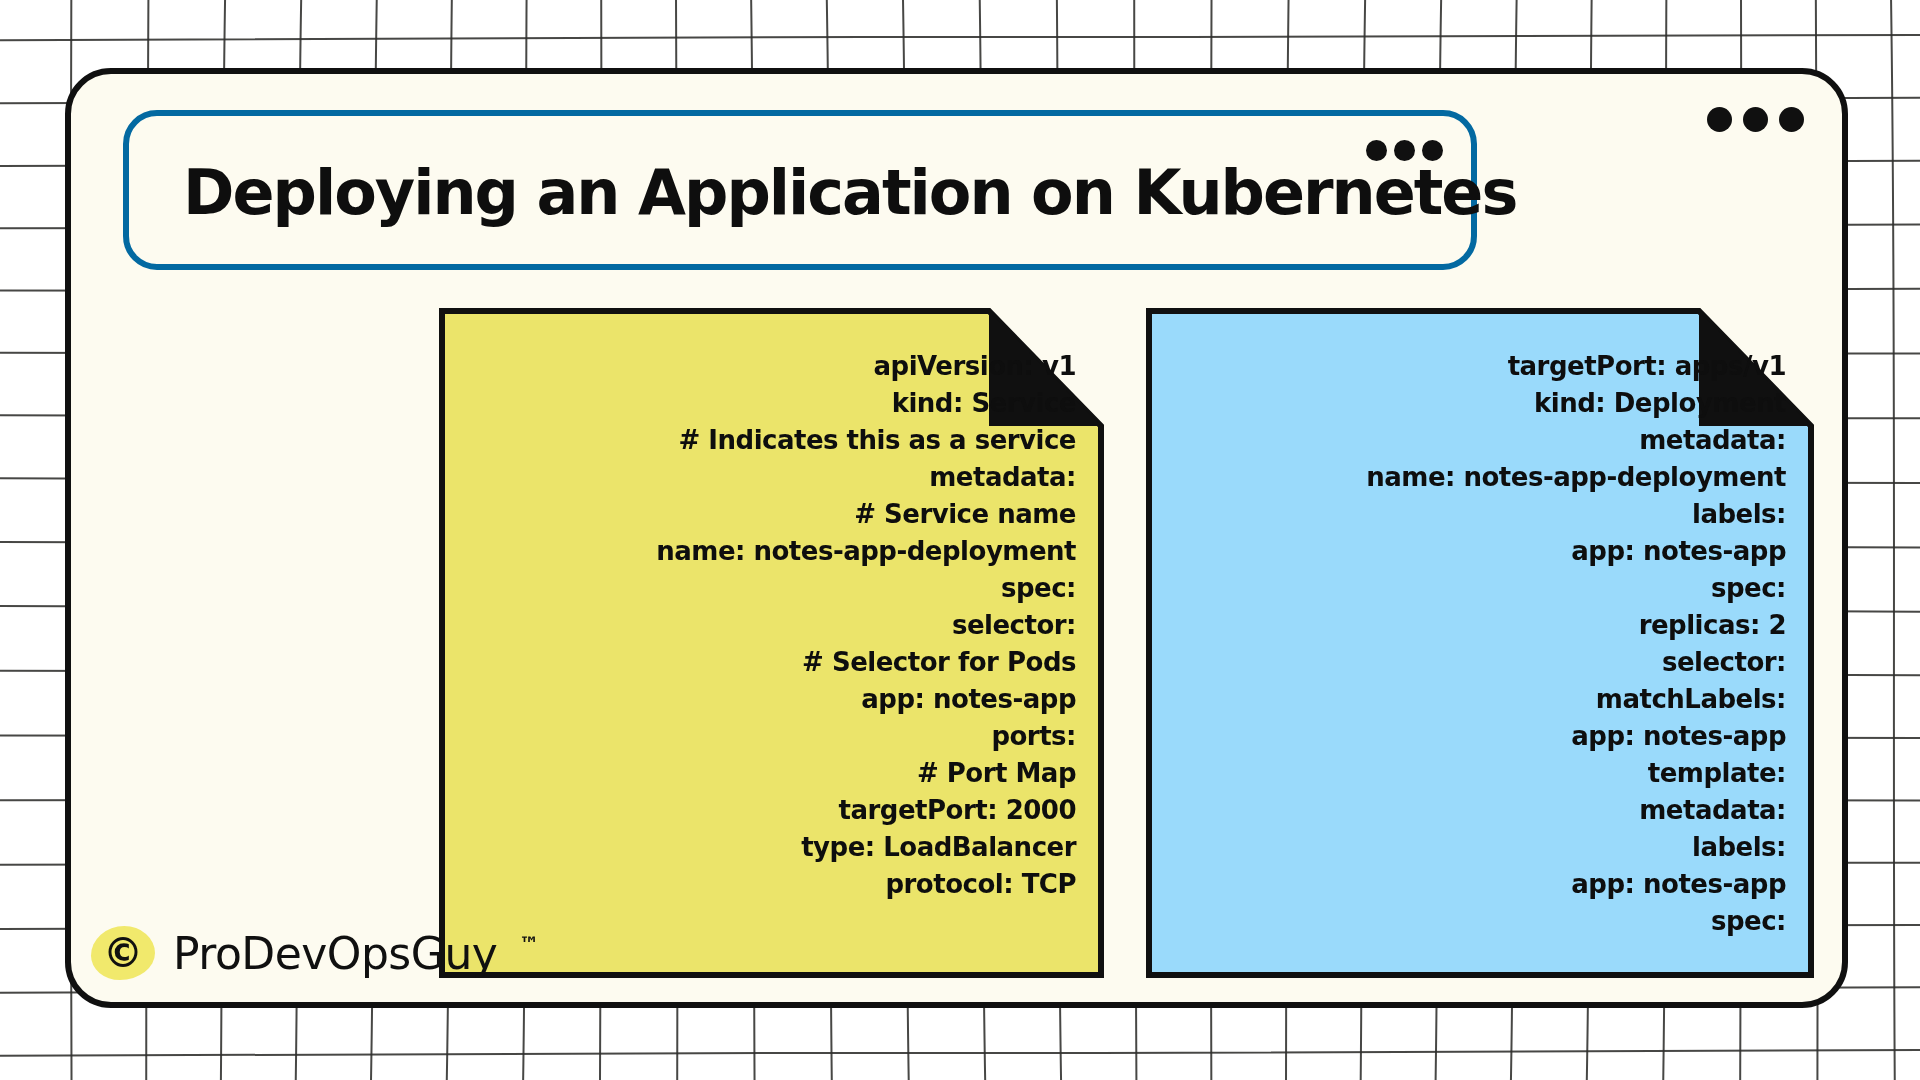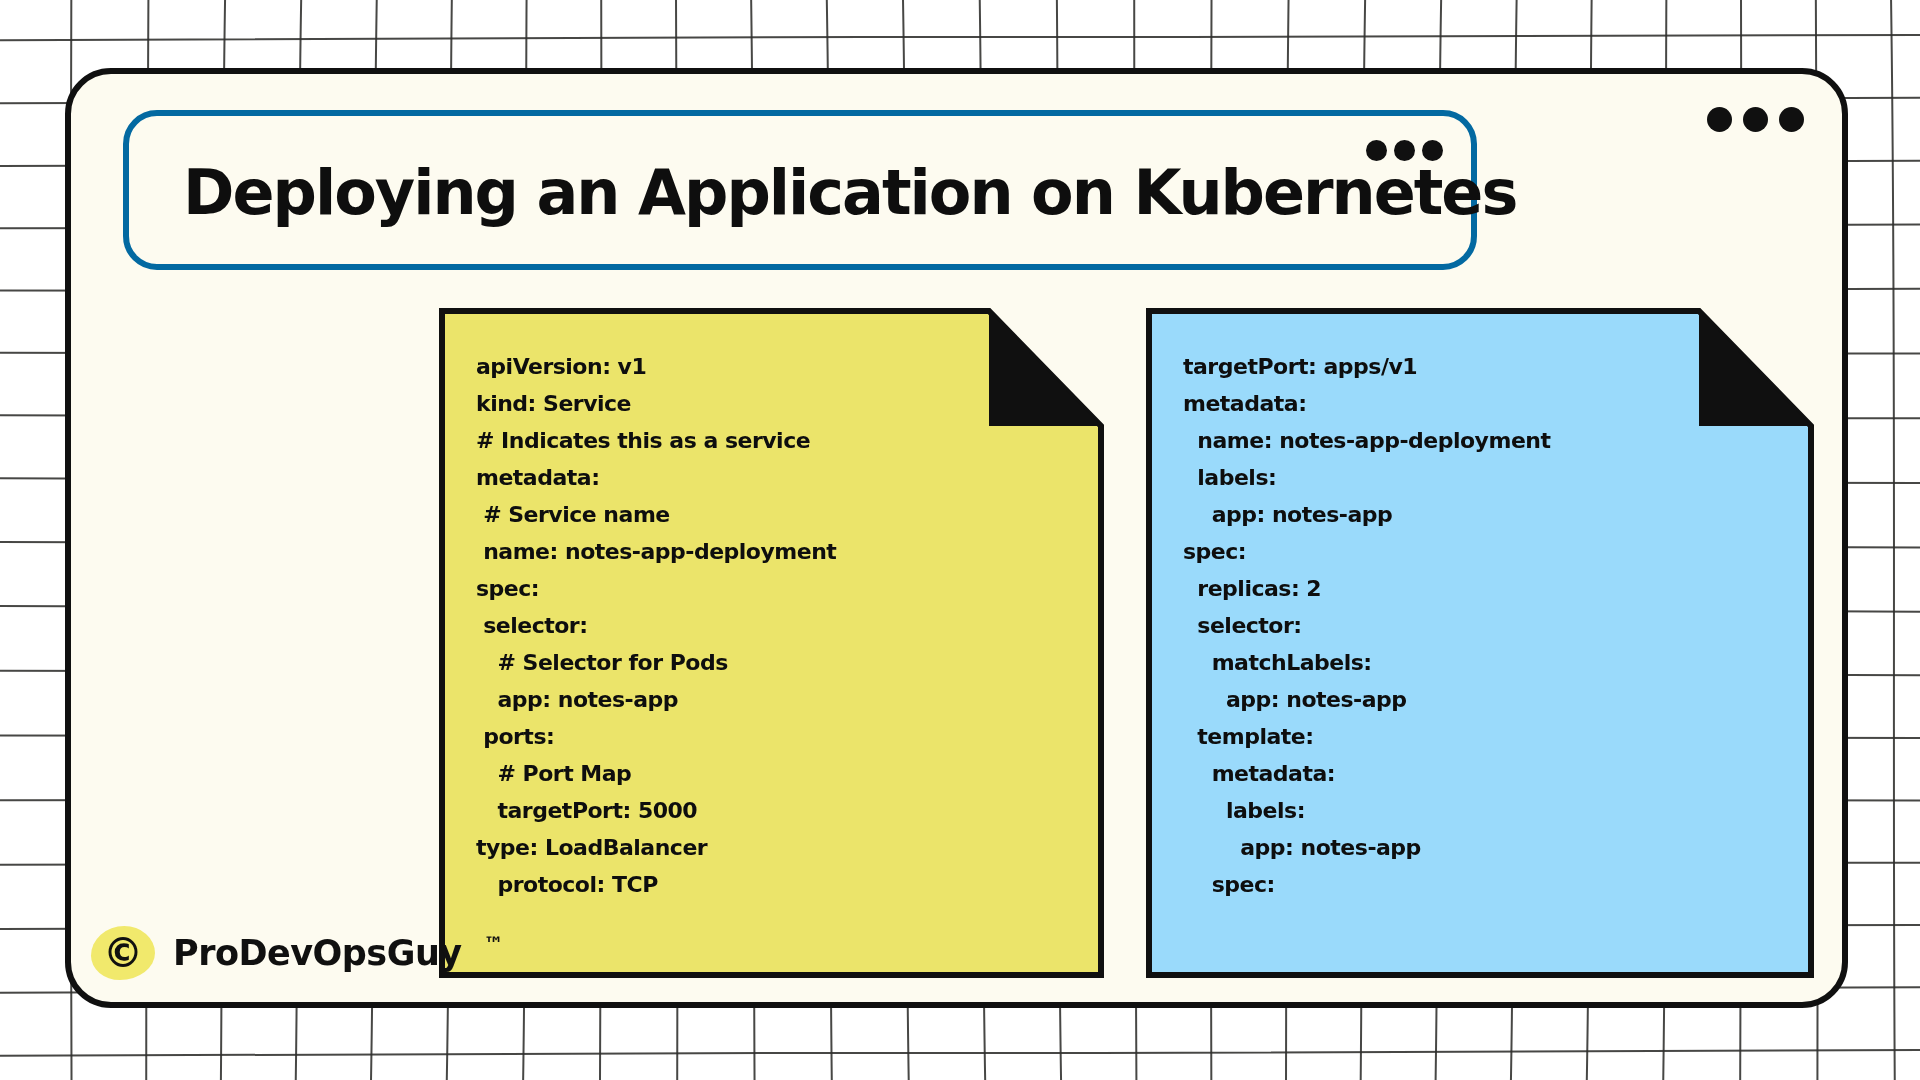--- a/index.html
+++ b/index.html
@@ -19,30 +19,30 @@
   .title-box .title{padding-left:54px;padding-top:4px;font-size:62px;font-weight:bold;
                     letter-spacing:-2px;color:#0e0e0e;white-space:nowrap;}
   .title-dots{position:absolute;top:24px;right:28px;display:flex;gap:7px;}
   .title-dots .dot{width:21px;height:21px;border-radius:50%;background:#101010;}
 
   .note{position:absolute;top:234px;width:665px;height:670px;}
   .note.service{left:368px;}
   .note.deployment{left:1075px;width:668px;}
   .note svg{position:absolute;left:0;top:0;width:100%;height:100%;display:block;}
   .note .code{position:absolute;left:0;top:0;right:0;bottom:0;box-sizing:border-box;
-              padding:40px 20px 0 37px;font-size:22px;font-weight:bold;line-height:37px;
-              letter-spacing:-0.5px;color:#0e0e0e;overflow:hidden;}
+              padding:40px 28px 0 37px;font-size:26px;font-weight:bold;line-height:37px;
+              letter-spacing:-0.5px;color:#0e0e0e;overflow:hidden;text-align:right;}
   .note .code .line{white-space:pre;}
 
   .brand{position:absolute;left:20px;bottom:22px;display:flex;align-items:center;gap:18px;}
   .brand .blob{width:64px;height:54px;background:#f1e96c;
                border-radius:52% 48% 55% 45% / 55% 50% 50% 45%;
                display:flex;align-items:center;justify-content:center;}
   .brand .blob .c{font-size:40px;font-weight:bold;color:#101010;line-height:1;}
-  .brand .name{font-size:35px;font-weight:bold;color:#101010;letter-spacing:-0.5px;}
+  .brand .name{font-size:44px;font-weight:normal;color:#101010;letter-spacing:-0.5px;}
   .brand .tm{font-size:20px;font-weight:bold;color:#101010;position:relative;top:-9px;margin-left:4px;}
 </style>
 </head>
 <body>
 
 <div class="page" style="background: rgb(255, 255, 255);">
 
   <svg class="grid-svg" viewBox="0 0 1920 1080" xmlns="http://www.w3.org/2000/svg">
       <path d="M -6 0 C -5.033519395071696 360, -7.8426918150923965 720, -3.4532045928758937 1080" fill="none" stroke="#2e2d2b" stroke-width="2" stroke-opacity="0.88"></path>
       <path d="M 71.31484602641139 0 C 69.62768342464615 360, 69.39501271522231 720, 71.52578526599304 1080" fill="none" stroke="#2e2d2b" stroke-width="2" stroke-opacity="0.88"></path>
@@ -117,33 +117,34 @@
           <div class="line"># Indicates this as a service</div>
           <div class="line">metadata:</div>
           <div class="line"> # Service name</div>
           <div class="line"> name: notes-app-deployment</div>
           <div class="line">spec:</div>
           <div class="line"> selector:</div>
           <div class="line">   # Selector for Pods</div>
           <div class="line">   app: notes-app</div>
           <div class="line"> ports:</div>
           <div class="line">   # Port Map</div>
-          <div class="line">   targetPort: 5000</div>
+          <div class="line">   targetPort: 2000</div>
           <div class="line">type: LoadBalancer</div>
           <div class="line">   protocol: TCP</div>
         </div>
     </div>
 
     <div class="note deployment">
       <svg viewBox="0 0 668 670" preserveAspectRatio="none">
         <path d="M 3,3 L 553,3 L 665,118 L 665,667 L 3,667 Z" stroke="#101010" stroke-width="6" stroke-linejoin="miter" fill="#9adafb"></path>
         <path d="M 553,3 L 665,118 L 553,118 Z" fill="#101010"></path>
       </svg>
       <div class="code">
           <div class="line">targetPort: apps/v1</div>
+          <div class="line">kind: Deployment</div>
           <div class="line">metadata:</div>
           <div class="line">  name: notes-app-deployment</div>
           <div class="line">  labels:</div>
           <div class="line">    app: notes-app</div>
           <div class="line">spec:</div>
           <div class="line">  replicas: 2</div>
           <div class="line">  selector:</div>
           <div class="line">    matchLabels:</div>
           <div class="line">      app: notes-app</div>
           <div class="line">  template:</div>

